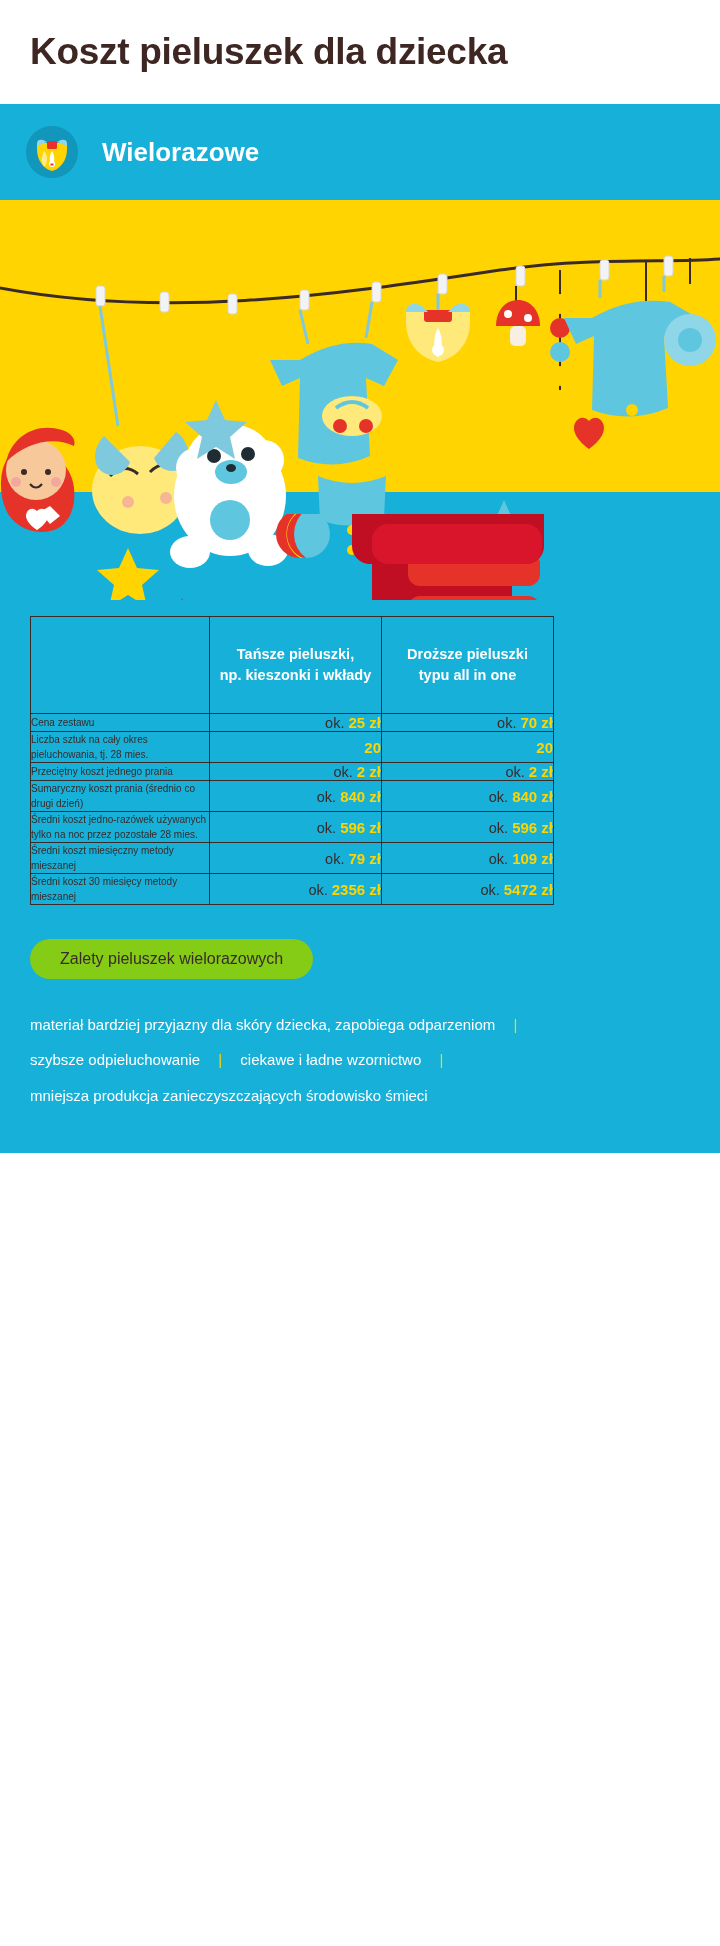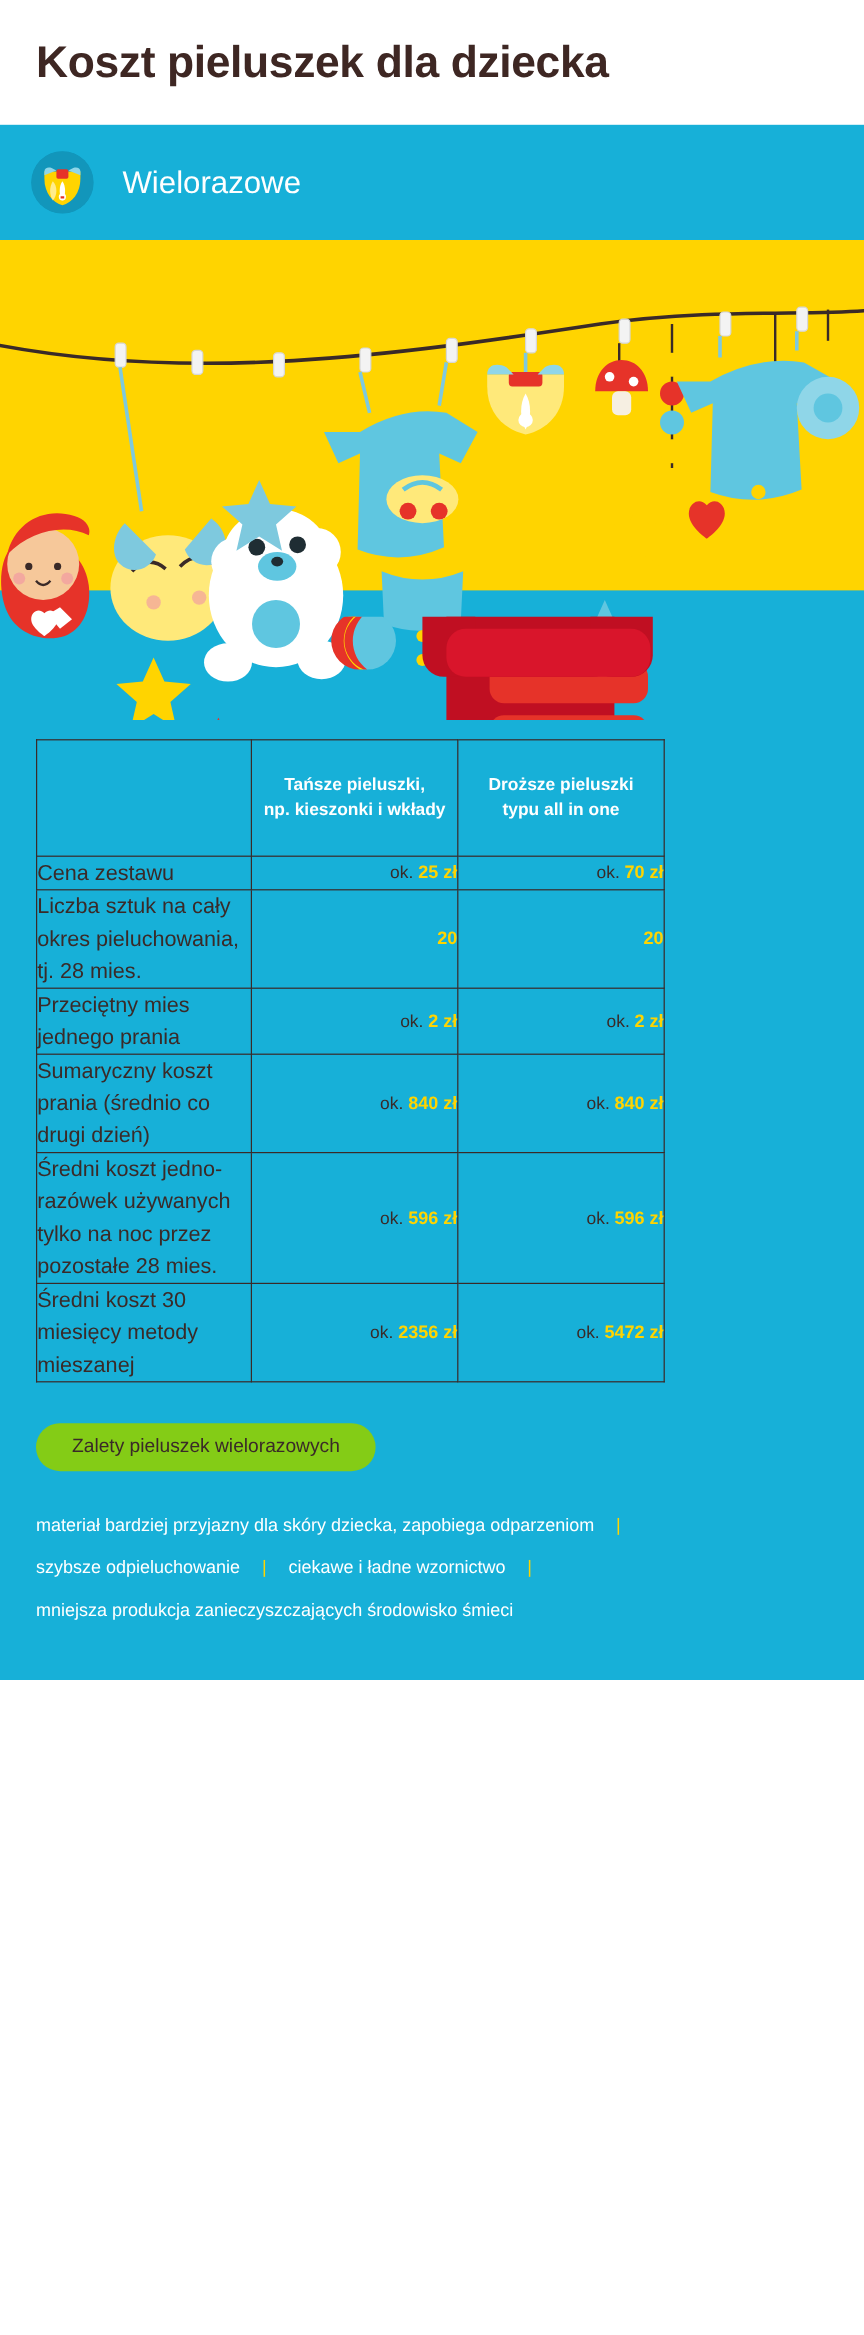--- a/index.html
+++ b/index.html
@@ -51,21 +51,21 @@
     border-radius: 50%;
     background: #1296bb;
     position: relative;
     flex: 0 0 auto;
     overflow: hidden;
   }
   .badge svg { display:block; }
   .section-title {
     margin-left: 24px;
     font-size: 26px;
-    font-weight: normal;
+    font-weight: bold;
     color: #ffffff;
   }
 
   
   .illus {
     position: relative;
     height: 400px;
     background: #ffd400;
     overflow: hidden;
   }
@@ -108,21 +108,21 @@
     font-weight: bold;
     line-height: 1.45;
     text-align: center;
     padding: 6px 10px;
   }
   thead th.c-blank { border-top-left-radius: 16px; }
   tbody tr:last-child td:first-child { border-bottom-left-radius: 16px; }
 
   td.label {
     color: #3a2a28;
-    font-size: 18px;
+    font-size: 10px;
     line-height: 1.5;
     padding: 14px 14px 14px 18px;
     text-align: left;
   }
   td.val {
     text-align: right;
     color: #3a2a28;
     font-size: 14.5px;
     padding: 12px 8px;
     white-space: nowrap;
@@ -355,33 +355,38 @@
             <td class="label">Cena zestawu</td>
             <td class="val"><span>ok.</span> <b>25 zł</b></td>
             <td class="val"><span>ok.</span> <b>70 zł</b></td>
           </tr>
           <tr>
             <td class="label">Liczba sztuk na cały okres pieluchowania, tj. 28 mies.</td>
             <td class="val"><span></span><b>20</b></td>
             <td class="val"><span></span><b>20</b></td>
           </tr>
           <tr>
-            <td class="label">Przeciętny mies jednego prania</td>
+            <td class="label">Przeciętny koszt jednego prania</td>
             <td class="val"><span>ok.</span> <b>2 zł</b></td>
             <td class="val"><span>ok.</span> <b>2 zł</b></td>
           </tr>
           <tr>
             <td class="label">Sumaryczny koszt prania (średnio co drugi dzień)</td>
             <td class="val"><span>ok.</span> <b>840 zł</b></td>
             <td class="val"><span>ok.</span> <b>840 zł</b></td>
           </tr>
           <tr>
             <td class="label">Średni koszt jedno-razówek używanych tylko na noc przez pozostałe 28 mies.</td>
             <td class="val"><span>ok.</span> <b>596 zł</b></td>
             <td class="val"><span>ok.</span> <b>596 zł</b></td>
+          </tr>
+          <tr>
+            <td class="label">Średni koszt miesięczny metody mieszanej</td>
+            <td class="val"><span>ok.</span> <b>79 zł</b></td>
+            <td class="val"><span>ok.</span> <b>109 zł</b></td>
           </tr>
           <tr>
             <td class="label">Średni koszt 30 miesięcy metody mieszanej</td>
             <td class="val"><span>ok.</span> <b>2356 zł</b></td>
             <td class="val"><span>ok.</span> <b>5472 zł</b></td>
           </tr>
         </tbody>
       </table>
     </div>
 

